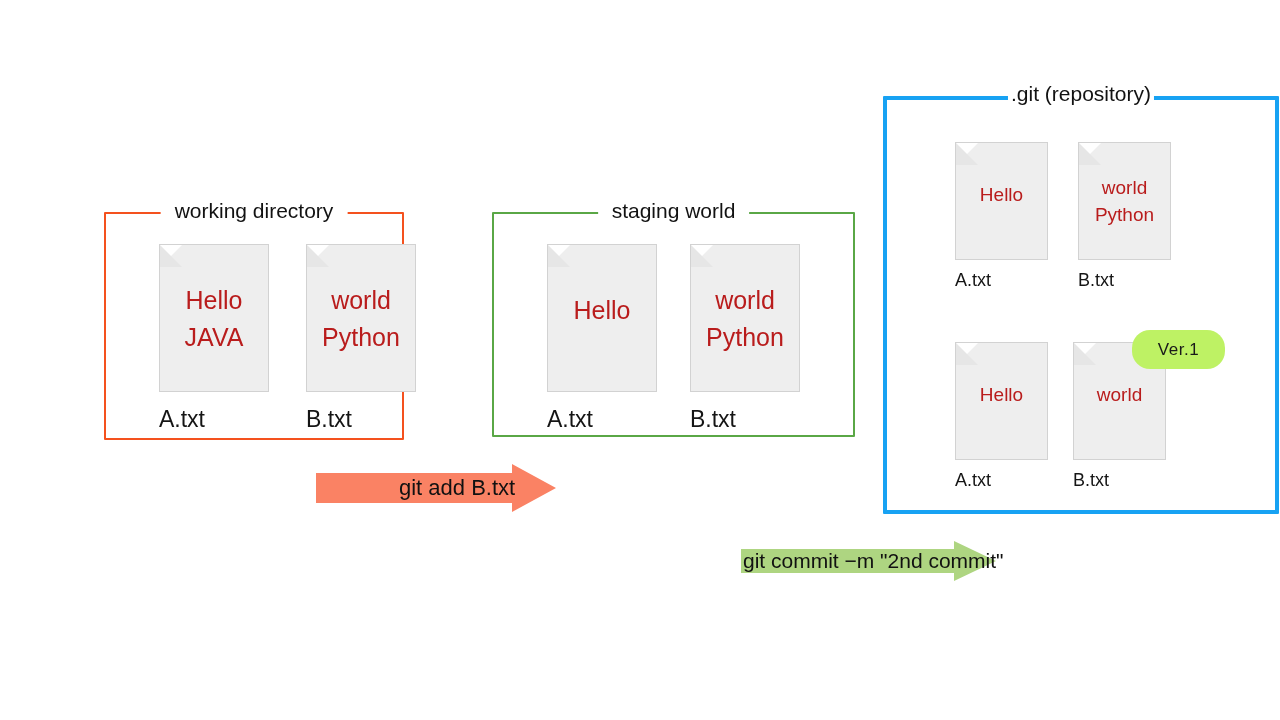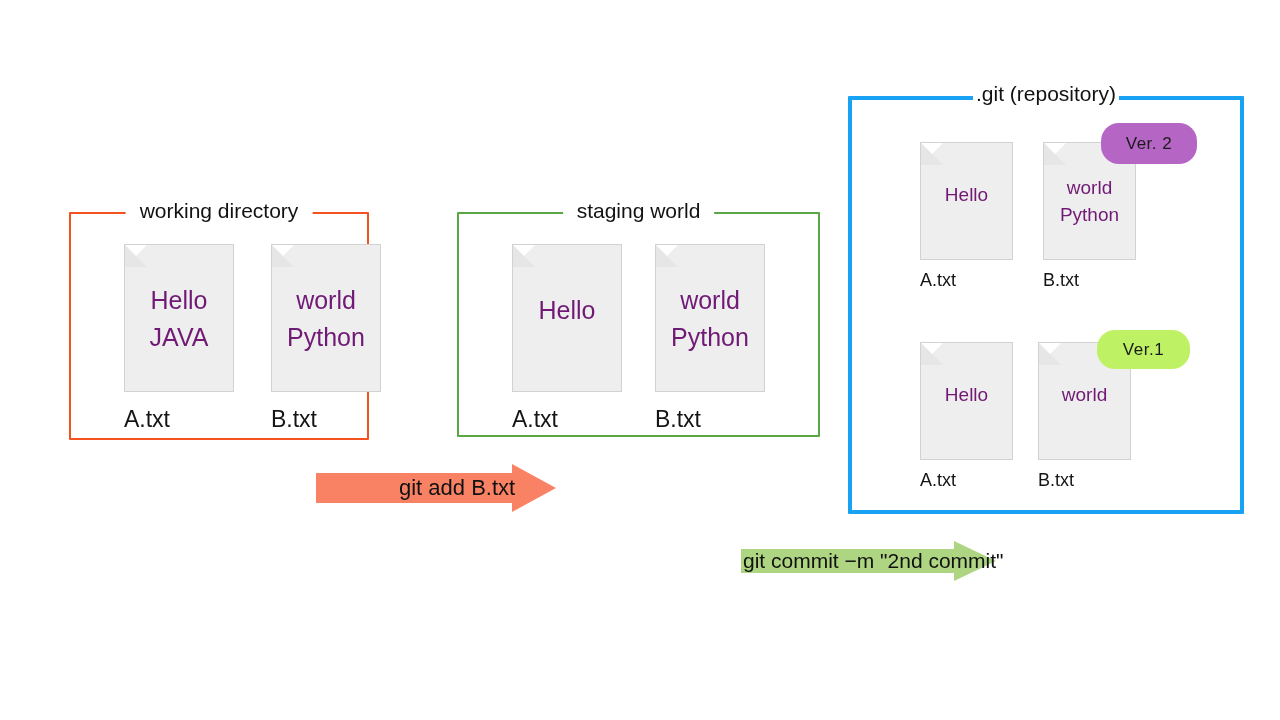--- a/index.html
+++ b/index.html
@@ -14,20 +14,21 @@
     overflow: hidden;
     font-family: "Liberation Sans", sans-serif;
     color: #111111;
   }
 
   
   .panel {
     position: absolute;
     box-sizing: border-box;
     background: transparent;
+    margin-left: 35px;
   }
   .panel .panel-frame {
     position: absolute;
     inset: 0;
     box-sizing: border-box;
     border-style: solid;
     border-width: 2px;
     border-radius: 1px;
   }
   .panel .panel-title {
@@ -92,21 +93,21 @@
     position: relative;
     z-index: 2;
     display: flex;
     flex-direction: column;
     align-items: center;
     text-align: center;
     width: 100%;
   }
   .file-line {
     white-space: nowrap;
-    color: #701a75;
+    color: #b91c1c;
   }
   .file-label {
     text-align: left;
     white-space: nowrap;
     color: #151515;
   }
 
   
   .card-lg .file-card { width: 110px; height: 148px; }
   .card-lg .file-lines { gap: 3px; }
@@ -206,21 +207,20 @@
       </div>
     </div>
     <div class="file-label">B.txt</div>
   </div>
 </div>
 
 <div class="panel" id="repository-panel" style="left:848px; top:96px; width:396px; height:418px;">
   <div class="panel-frame"></div>
   <div class="panel-title">.git (repository)</div>
 
-  <div class="ver-badge" style="left:253px; top:27px; width:96px; height:41px; background:#b565c4;">Ver. 2</div>
 
   <div class="file-slot card-sm one-line" style="left:72px; top:46px; width:93px;">
     <div class="file-card">
       <span class="fold"></span>
       <div class="file-lines">
         <div class="file-line">Hello</div>
       </div>
     </div>
     <div class="file-label">A.txt</div>
   </div>

